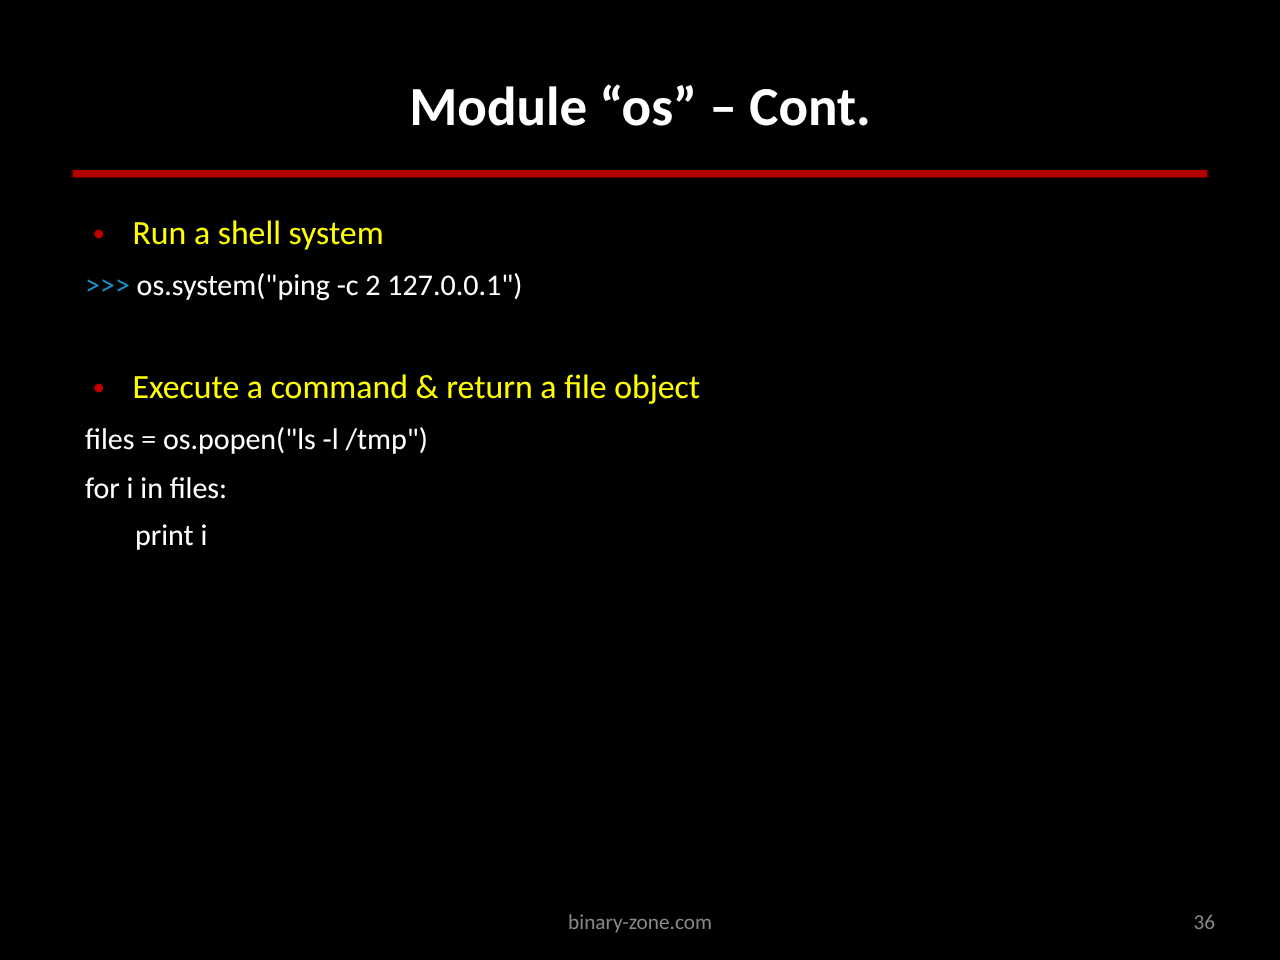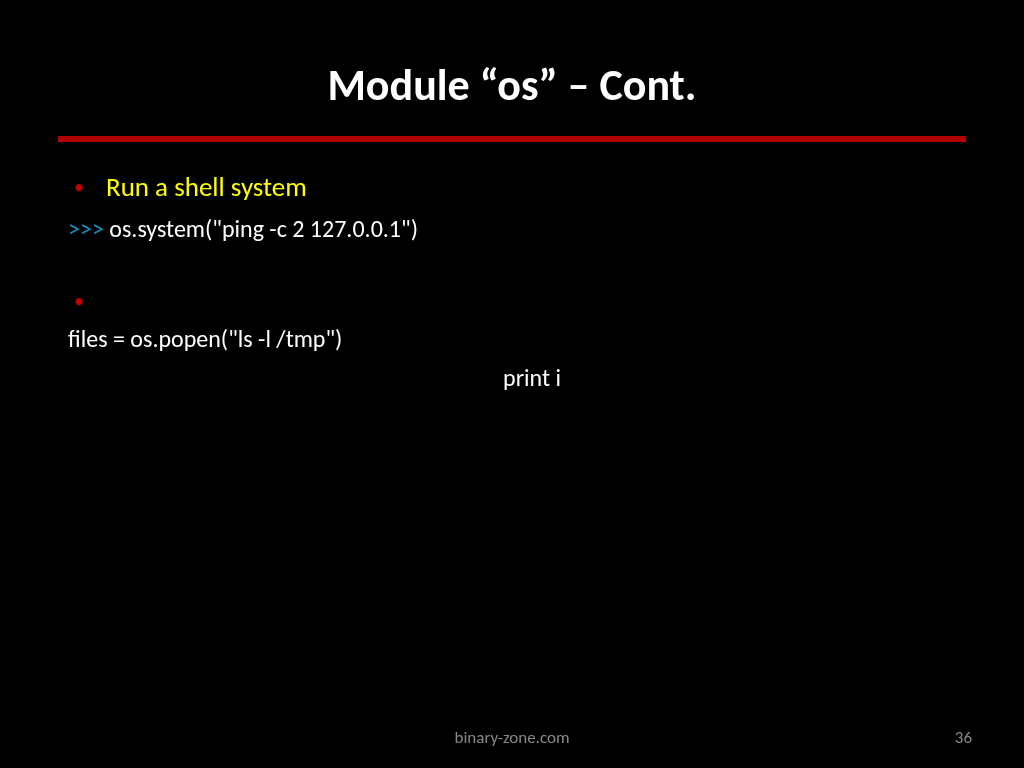--- a/index.html
+++ b/index.html
@@ -6,21 +6,21 @@
   html, body { width: 1024px; height: 768px; background: #000; font-family: Calibri, "Segoe UI", Arial, sans-serif; overflow: hidden; }
   .slide { width: 1024px; height: 768px; background: #000; position: relative; color: #fff; }
   .title { text-align: center; font-size: 44px; font-weight: 700; color: #fff; padding-top: 58px; padding-bottom: 24px; }
   .divider { height: 6px; background: #b30000; margin: 0 58px 28px 58px; }
   .content { padding: 0 68px; }
   .bullet-row { display: flex; align-items: baseline; margin-bottom: 10px; }
   .bullet-dot { color: #c00000; font-size: 20px; line-height: 1; margin-right: 22px; margin-left: 6px; position: relative; top: -2px; }
   .bullet-text { color: #ffff00; font-size: 27px; }
   .code-line { font-size: 24px; color: #fff; margin-bottom: 6px; line-height: 1.35; }
   .prompt { color: #1e90c8; }
-  .indent { padding-left: 40px; text-align: center; }
+  .indent { padding-left: 40px; }
   .section-gap { height: 42px; }
   .footer { position: absolute; bottom: 20px; left: 0; width: 100%; text-align: center; font-size: 17px; color: #888; }
   .page-num { position: absolute; bottom: 20px; right: 52px; font-size: 17px; color: #888; }
 </style>
 </head>
 <body>
 
 <div class="slide">
 
   <div class="title">Module “os” – Cont.</div>
@@ -34,22 +34,24 @@
       <span class="bullet-text">Run a shell system</span>
     </div>
     <div class="code-line">
       <span class="prompt">&gt;&gt;&gt; </span><span>os.system("ping -c 2 127.0.0.1")</span>
     </div>
 
     <div class="section-gap"></div>
 
     <div class="bullet-row">
       <span class="bullet-dot">•</span>
+      <span class="bullet-text">Execute a command &amp; return a file object</span>
     </div>
     <div class="code-line">files = os.popen("ls -l /tmp")</div>
+    <div class="code-line">for i in files:</div>
     <div class="code-line indent">print i</div>
 
   </div>
 
   <div class="footer">binary-zone.com</div>
   <div class="page-num">36</div>
 
 </div>
 
 </body></html>

